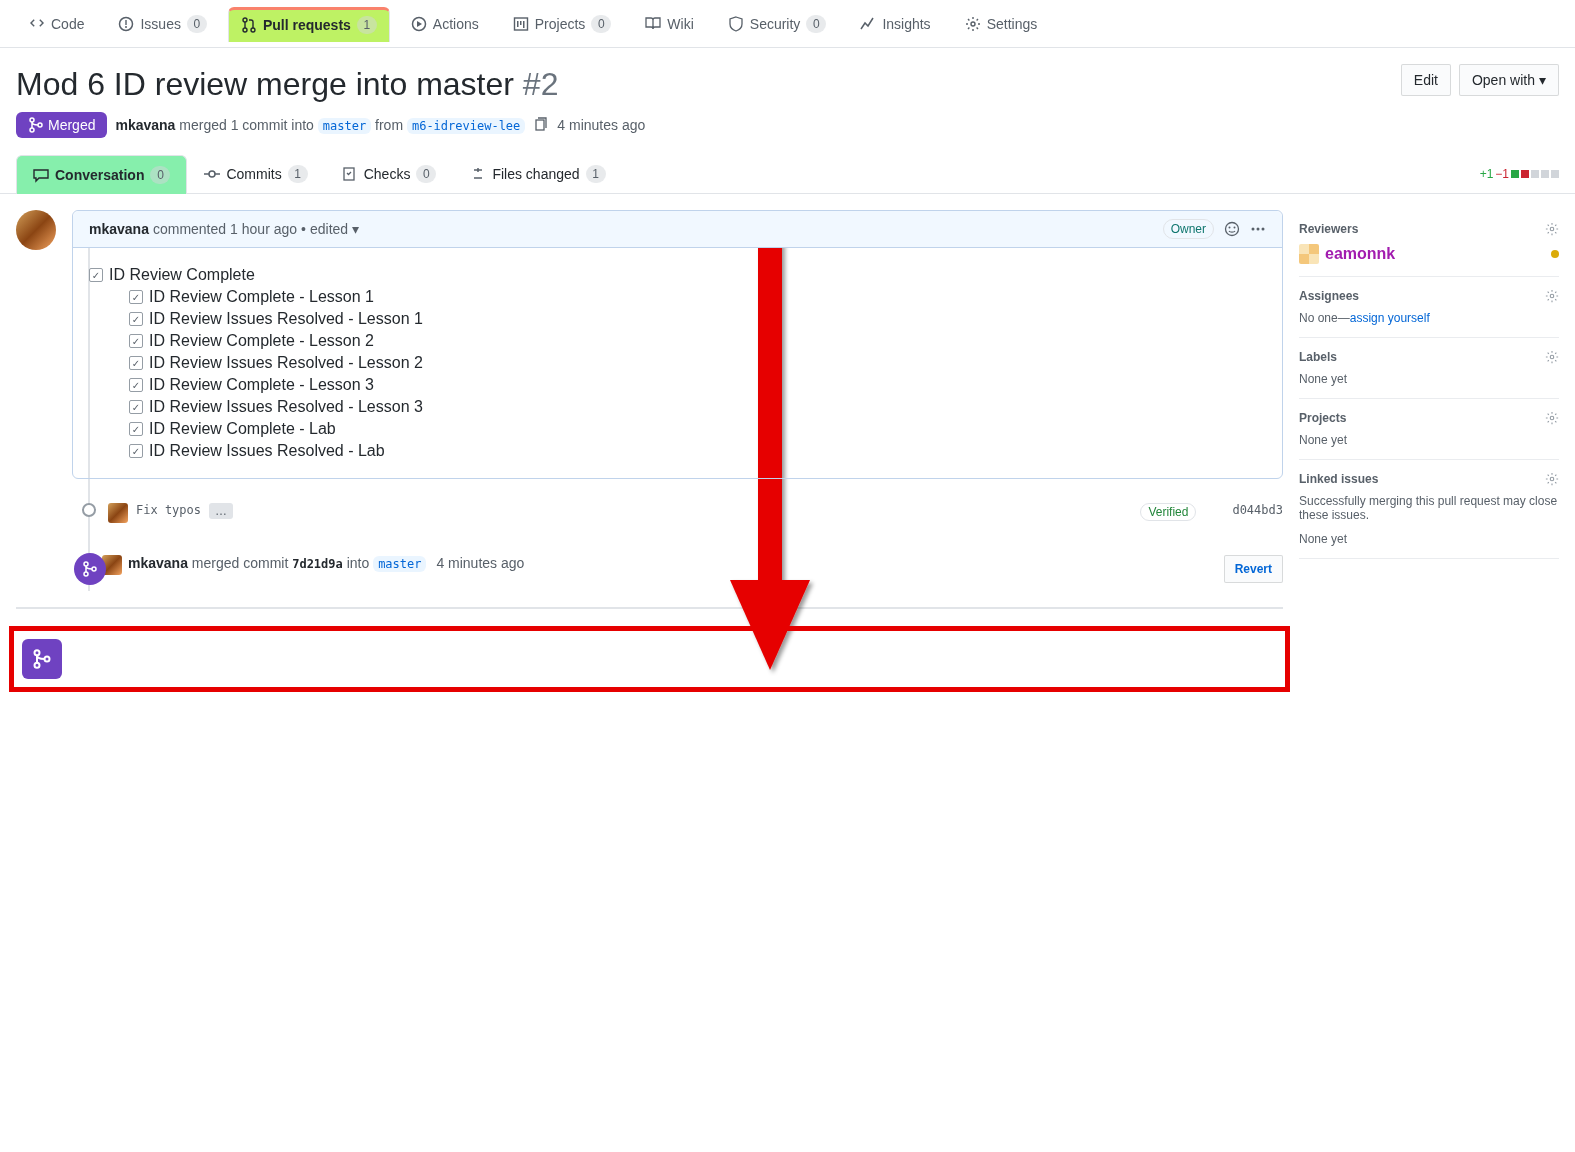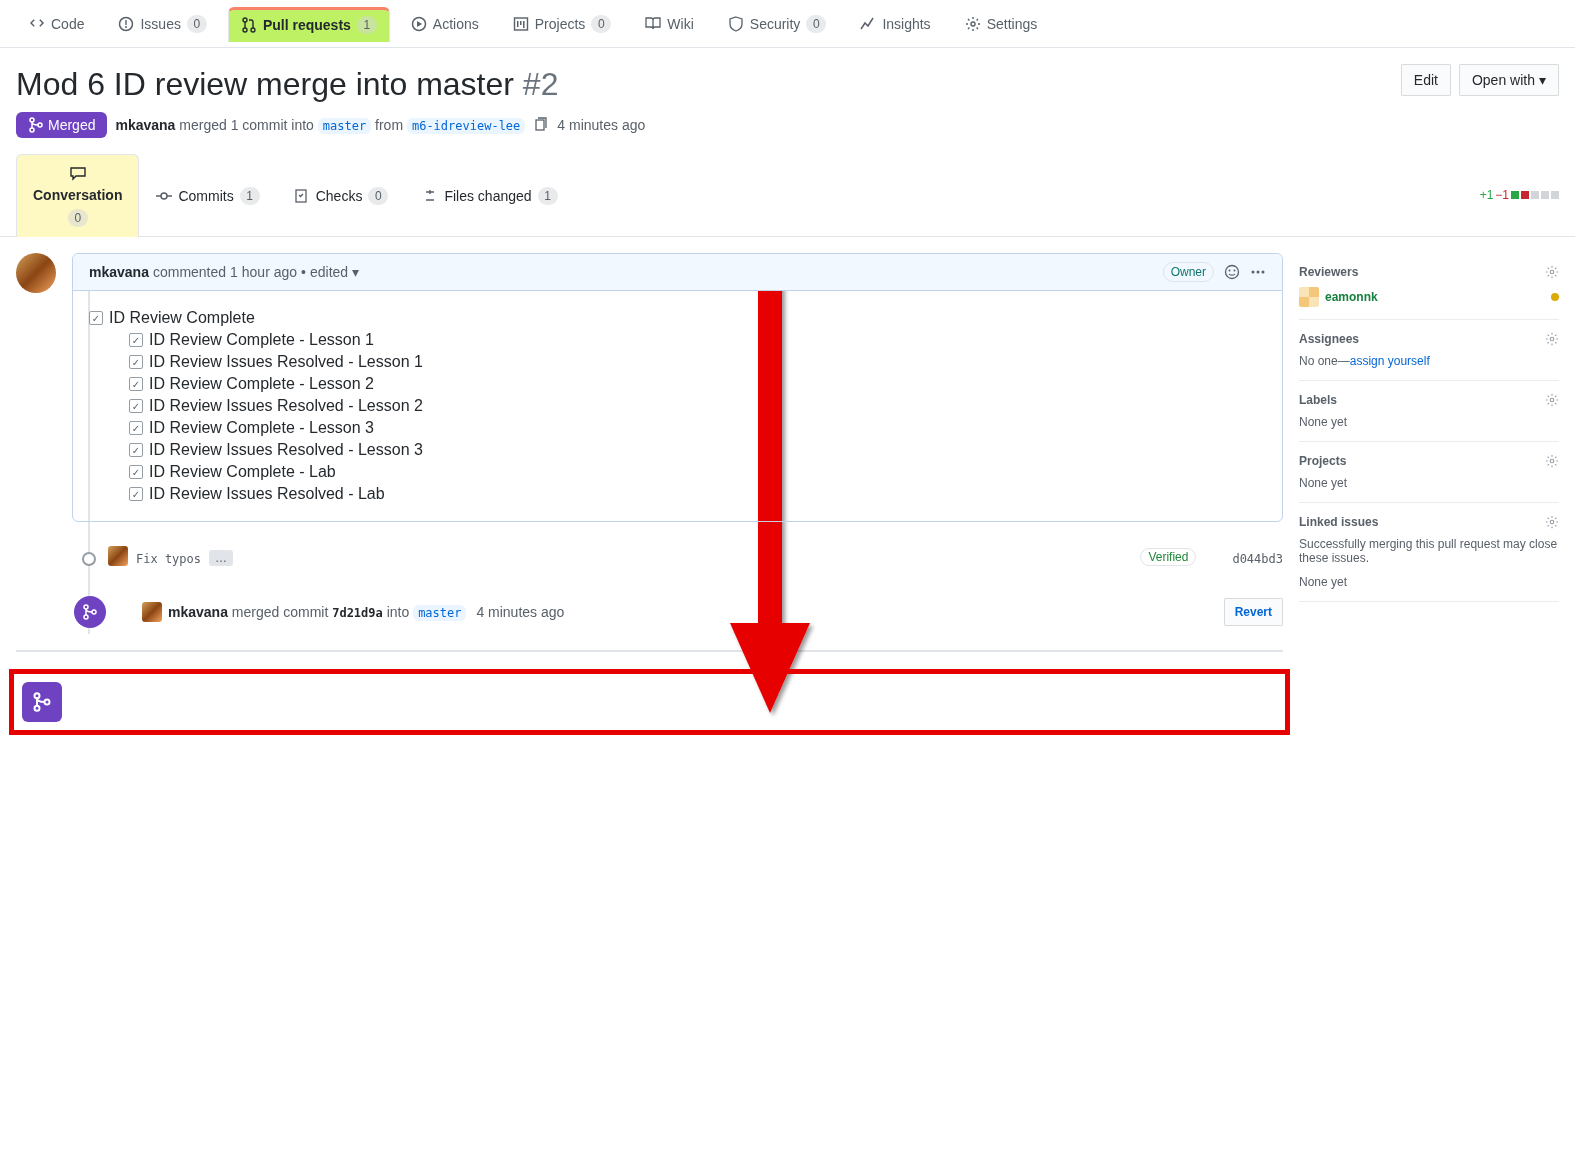--- a/index.html
+++ b/index.html
@@ -22,21 +22,21 @@
 .btn-sm { padding: 3px 10px; font-size: 12px; }
 
 .gh-meta { display: flex; align-items: center; gap: 8px; margin-top: 8px; flex-wrap: wrap; }
 .state-badge { display: inline-flex; align-items: center; gap: 4px; padding: 5px 12px; font-size: 14px; font-weight: 500; color: #fff; background: #6f42c1; border-radius: 6px; }
 .branch-tag { font-family: SFMono-Regular, Consolas, monospace; font-size: 12px; padding: 1px 5px; color: #0366d6; background: #eaf5ff; border-radius: 6px; }
 .muted { color: #586069; }
 
 
 .subnav { display: flex; align-items: center; padding: 0 16px; border-bottom: 1px solid #e1e4e8; }
 .subnav .tab { display: flex; align-items: center; gap: 6px; padding: 10px 16px; color: #24292e; font-size: 14px; cursor: pointer; border: 1px solid transparent; border-bottom: none; }
-.subnav .tab.selected { border-color: #e1e4e8; border-radius: 6px 6px 0 0; background: #fef9c3; margin-bottom: -1px; font-weight: 600; flex-direction: column; }
+.subnav .tab.selected { border-color: #e1e4e8; border-radius: 6px 6px 0 0; background: #86efac; margin-bottom: -1px; font-weight: 600; }
 .diffstat { margin-left: auto; font-size: 12px; display: flex; gap: 2px; align-items: center; }
 .diff-plus { color: #28a745; }
 .diff-minus { color: #cb2431; }
 .diff-block { width: 8px; height: 8px; display: inline-block; }
 
 
 .layout { display: flex; padding: 16px; gap: 16px; }
 .main-col { flex: 1; min-width: 0; }
 .side-col { width: 260px; }
 
@@ -50,47 +50,47 @@
 .comment-box { flex: 1; border: 1px solid #c0d3eb; border-radius: 6px; }
 .comment-head { display: flex; align-items: center; gap: 4px; padding: 8px 16px; background: #f1f8ff; border-bottom: 1px solid #c0d3eb; border-radius: 6px 6px 0 0; color: #586069; }
 .comment-head strong { color: #24292e; }
 .spacer { flex: 1; }
 .label-pill { font-size: 12px; padding: 0 7px; color: #0f766e; border: 1px solid #e1e4e8; border-radius: 20px; line-height: 18px; margin-left: 44px; }
 .comment-body { padding: 16px; }
 .task-item { display: flex; align-items: center; gap: 6px; font-size: 16px; padding: 2px 0; }
 .task-item .cb { width: 14px; height: 14px; border: 1px solid #959da5; border-radius: 2px; display: inline-flex; align-items: center; justify-content: center; font-size: 10px; color: #586069; }
 .task-sub { padding-left: 40px; }
 
-.commit-row { position: relative; display: flex; align-items: flex-end; gap: 8px; padding: 8px 0 8px 92px; margin: 16px 0; }
+.commit-row { position: relative; display: flex; align-items: flex-start; gap: 8px; padding: 8px 0 8px 92px; margin: 16px 0; }
 .commit-dot { position: absolute; left: 66px; width: 14px; height: 14px; background: #fff; border: 2px solid #959da5; border-radius: 50%; }
 .commit-msg { font-family: SFMono-Regular,Consolas,monospace; font-size: 12px; color: #586069; }
 .dots-btn { padding: 0 6px; background: #e1e4e8; border-radius: 3px; font-size: 12px; color:#586069; cursor:pointer; line-height:16px; }
 .verified { font-size: 12px; color: #22863a; padding: 1px 7px; border: 1px solid #e1e4e8; border-radius: 20px; }
 .sha { font-family: SFMono-Regular,Consolas,monospace; font-size: 12px; color: #586069; }
 
 .merge-event { position: relative; display: flex; align-items: center; gap: 8px; padding: 8px 0 8px 58px; margin: 16px 0; }
 .merge-badge { position: absolute; left: 58px; width: 32px; height: 32px; background: #6f42c1; border-radius: 50%; display: flex; align-items: center; justify-content: center; color: #fff; }
-.merge-event-content { margin-left: 68px; display: flex; align-items: center; gap: 6px; flex: 1; }
+.merge-event-content { margin-left: 28px; display: flex; gap: 6px; flex: 1; }
 
 
 .merged-section { position: relative; display: flex; gap: 16px; margin-top: 24px; }
 .merged-icon-badge { width: 40px; height: 40px; background: #6f42c1; border-radius: 6px; display: flex; align-items: center; justify-content: center; color: #fff; flex-shrink: 0; }
 .merged-box { flex: 1; border: 1px solid #e1e4e8; border-radius: 6px; padding: 16px; display: flex; align-items: center; gap: 12px; background: #fff; }
 .merged-text h3 { font-size: 16px; margin-bottom: 2px; font-weight:600; }
 .btn-primary-outline { padding: 6px 14px; font-size: 14px; color: #24292e; background: #eff3f6; border: 1px solid rgba(27,31,35,0.2); box-shadow: inset 0 1px 0 rgba(255,255,255,0.25); border-radius: 4px; cursor: pointer; font-weight:500; }
 
 
 .highlight-red { outline: 5px solid #e60000; outline-offset: 2px; }
 
 
 .side-block { border-bottom: 1px solid #eaecef; padding: 12px 0; }
 .side-block h4 { font-size: 12px; color: #586069; font-weight: 600; display: flex; align-items: center; }
 .side-block h4 .spacer { flex: 1; }
 .side-body { padding-top: 8px; font-size: 12px; color: #586069; }
-.reviewer-row { display: flex; align-items: center; gap: 6px; font-size: 12px; color: #15803d; font-weight:600; }
+.reviewer-row { display: flex; align-items: center; gap: 6px; font-size: 16px; color: #a21caf; font-weight:600; }
 .reviewer-avatar { width: 20px; height: 20px; background: repeating-conic-gradient(#f4c77b 0 25%, #f9e4b7 0 50%); border-radius:2px; }
 .status-dot { width: 8px; height: 8px; border-radius: 50%; background: #dbab09; }
 
 
 .arrow-annot { position: absolute; left: 50%; transform: translateX(70px); top: 20px; pointer-events: none; }
 
 svg { display: block; }
 </style>
 </head>
 <body>

